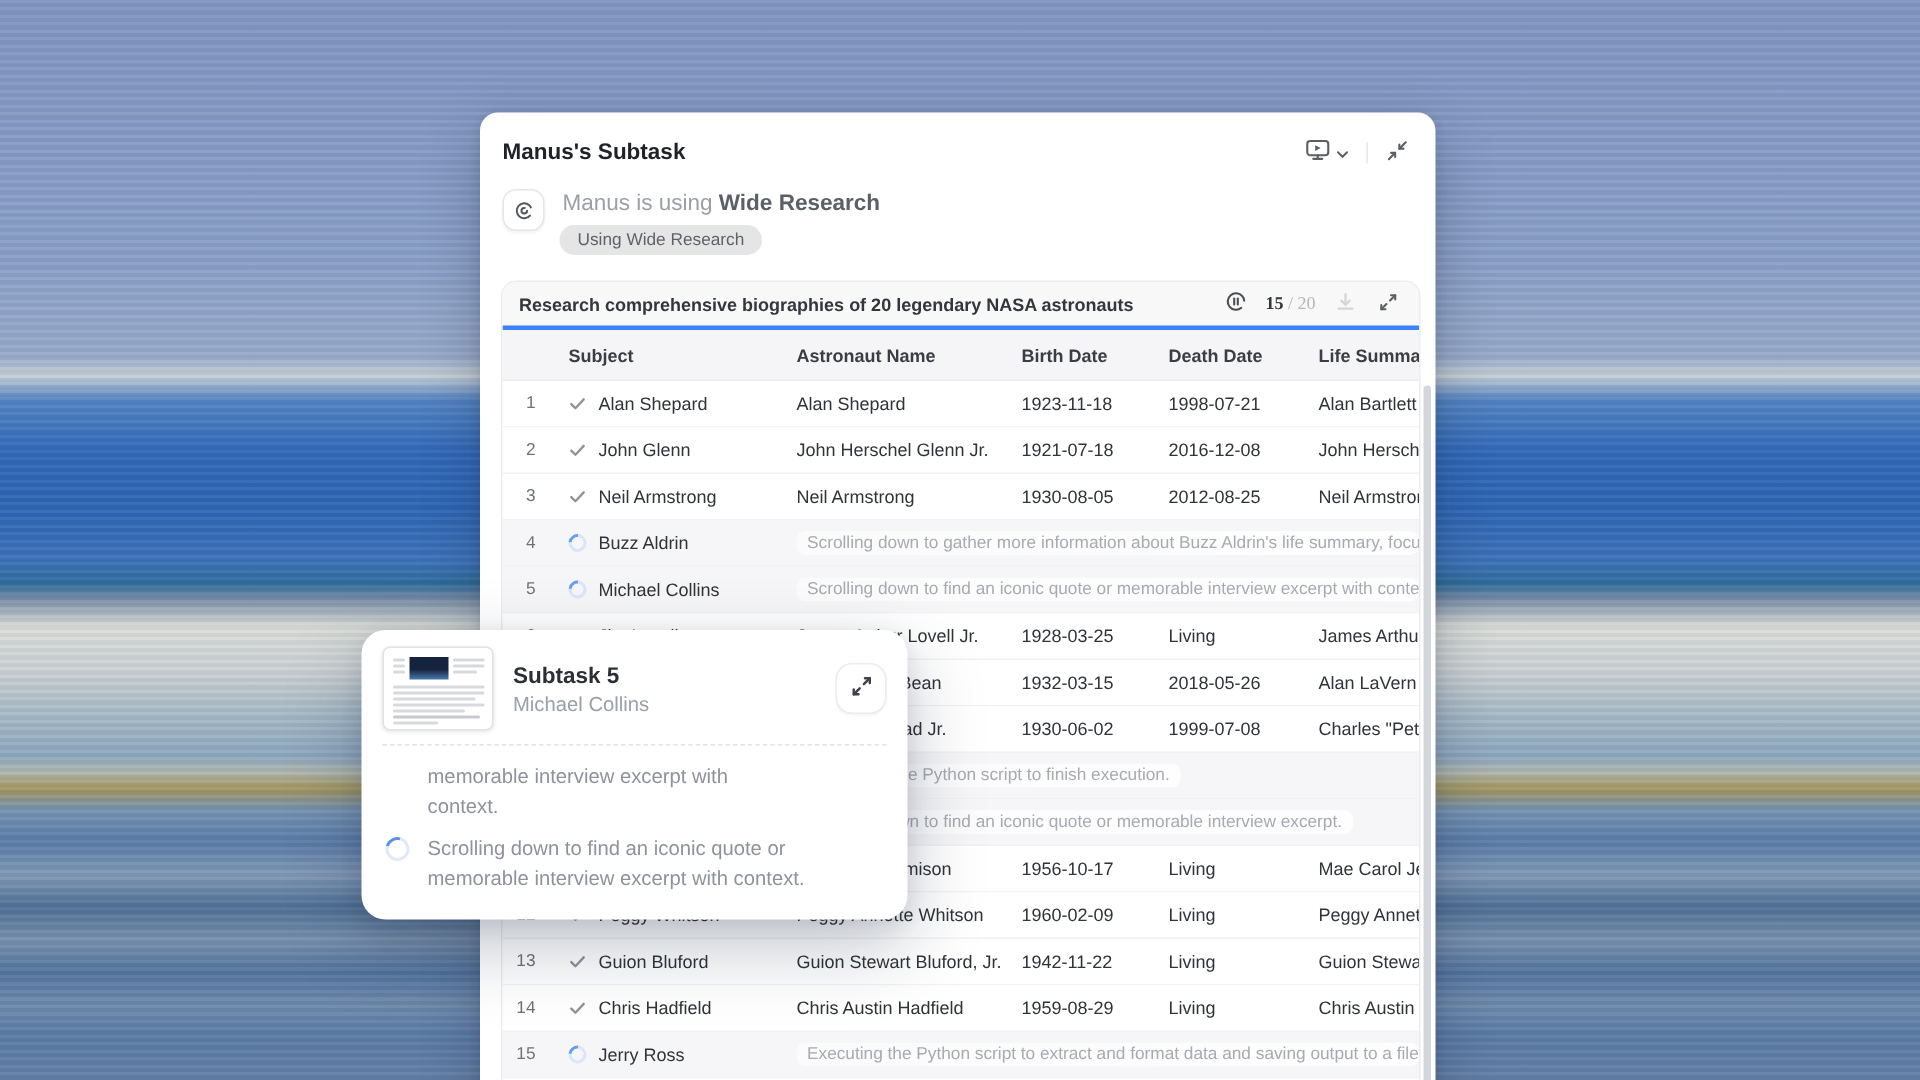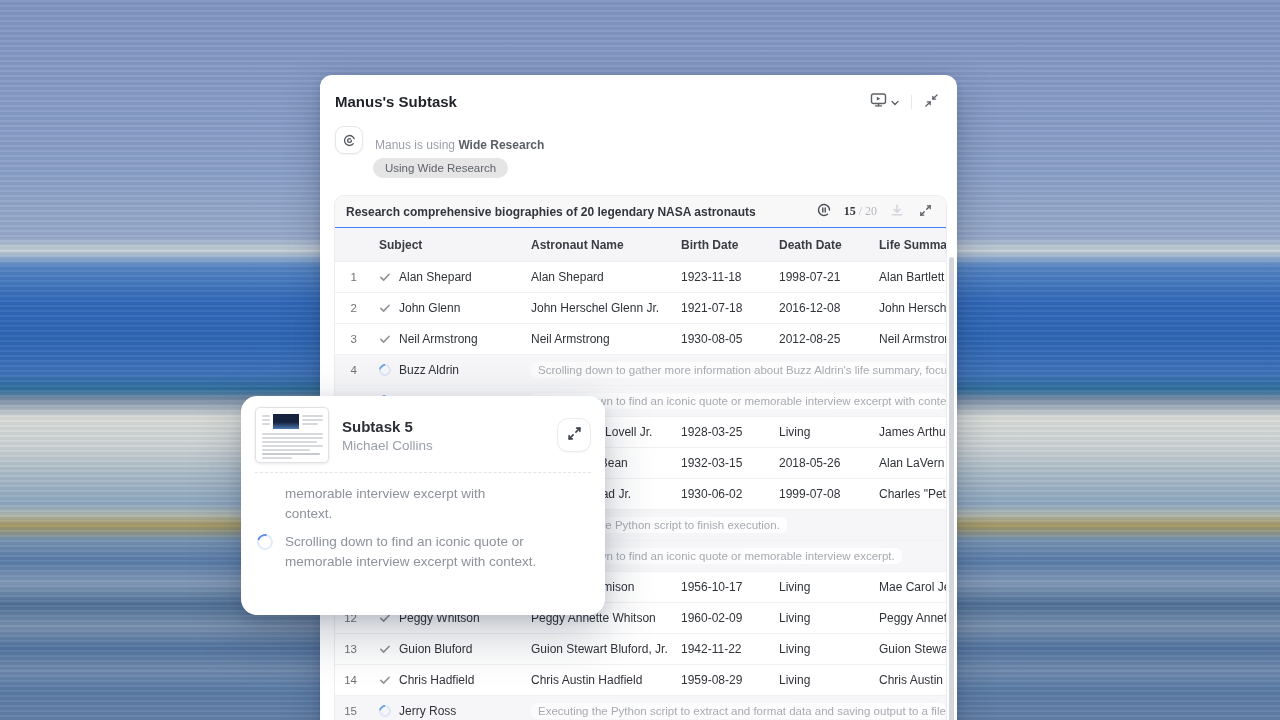--- a/index.html
+++ b/index.html
@@ -32,31 +32,31 @@
   .win-actions { display:flex; align-items:center; gap:10px; color:#5c6066; }
   .icon-btn { display:flex; align-items:center; gap:3px; background:none; border:none; cursor:pointer; color:#5c6066; padding:2px; }
   .v-divider { width:1px; height:14px; background:#e7e7e9; }
 
   .agent-row { display:flex; gap:10px; padding:13px 15px 0; align-items:flex-start; }
   .agent-icon {
     width:28px; height:28px; border:1px solid #e6e6e9; border-radius:9px;
     display:flex; align-items:center; justify-content:center; color:#54575d;
     box-shadow:0 1px 2px rgba(0,0,0,.05); background:#fff;
   }
-  .agent-status { font-size:12px; color:#9b9fa7; margin:12px 0 6px 2px; }
+  .agent-status { font-size:15px; color:#9b9fa7; margin:1px 0 6px 2px; }
   .agent-status .tool { color:#5b5f66; font-weight:600; }
   .agent-badge {
     display:inline-block; background:#e5e5e5; border-radius:999px;
     padding:4px 12px; font-size:11.5px; color:#5e626a; cursor:pointer;
   }
 
   
   .panel { margin:17px 10px 0 14px; border:1px solid #ececee; border-radius:10px 10px 0 0; overflow:hidden; }
   .panel-toolbar {
-    height:32px; background:#f8f8f9; border-bottom:1px solid #3b82f6;
+    height:32px; background:#f8f8f9; border-bottom:3px solid #3b82f6;
     display:flex; align-items:center; justify-content:space-between; padding:0 12px 0 11px;
   }
   .task-title { font-size:12px; font-weight:700; color:#33363c; white-space:nowrap; overflow:hidden; }
   .toolbar-right { display:flex; align-items:center; gap:11px; flex:none;font-family:Liberation Serif, serif; }
   .counter { font-size:12px; font-weight:600; color:#33363c; white-space:nowrap; }
   .counter .total { color:#b4b7bd; font-weight:500; }
 
   .grid-row { display:grid; grid-template-columns:36px 150px 150px 98px 100px 1fr; align-items:center; }
   .thead { height:34px; background:#f5f5f7; border-bottom:1px solid #ededf0; font-size:12px; font-weight:700; color:#3a3d43; }
   .thead .hc { padding-left:10px; white-space:nowrap; overflow:hidden; }
@@ -75,21 +75,21 @@
   }
   .check { color:#8f939a; flex:none; display:flex; }
   .spinner {
     width:12px; height:12px; flex:none; border-radius:50%;
     border:2px solid #d9e5f8; border-top-color:#63a0f0; transform:rotate(-40deg);
   }
   .win-scrollbar { position:absolute; right:3px; top:182px; width:5px; height:530px; border-radius:3px; background:#d3d7dc; cursor:pointer; }
 
   
   .popup {
-    position:absolute; left:241px; top:396px; width:364px; height:219px;
+    position:absolute; left:241px; top:420px; width:364px; height:193px;
     background:#fff; border-radius:16px; z-index:5; overflow:hidden;
     box-shadow:0 18px 50px rgba(20,30,55,.25), 0 4px 14px rgba(20,30,55,.10);
   }
   .popup-header { display:flex; align-items:center; gap:13px; padding:11px 14px 9px; }
   .thumb { width:74px; height:56px; position:relative; flex:none; cursor:pointer; }
   .thumb .page {
     position:absolute; inset:0; background:#fff; border:1px solid #e2e2e5;
     border-radius:5px; box-shadow:0 1px 3px rgba(0,0,0,.10); overflow:hidden;
   }
   .thumb .t-img { position:absolute; left:17px; top:6px; width:26px; height:15px; background:linear-gradient(180deg,#16233f 55%,#4a79b0 100%); }

